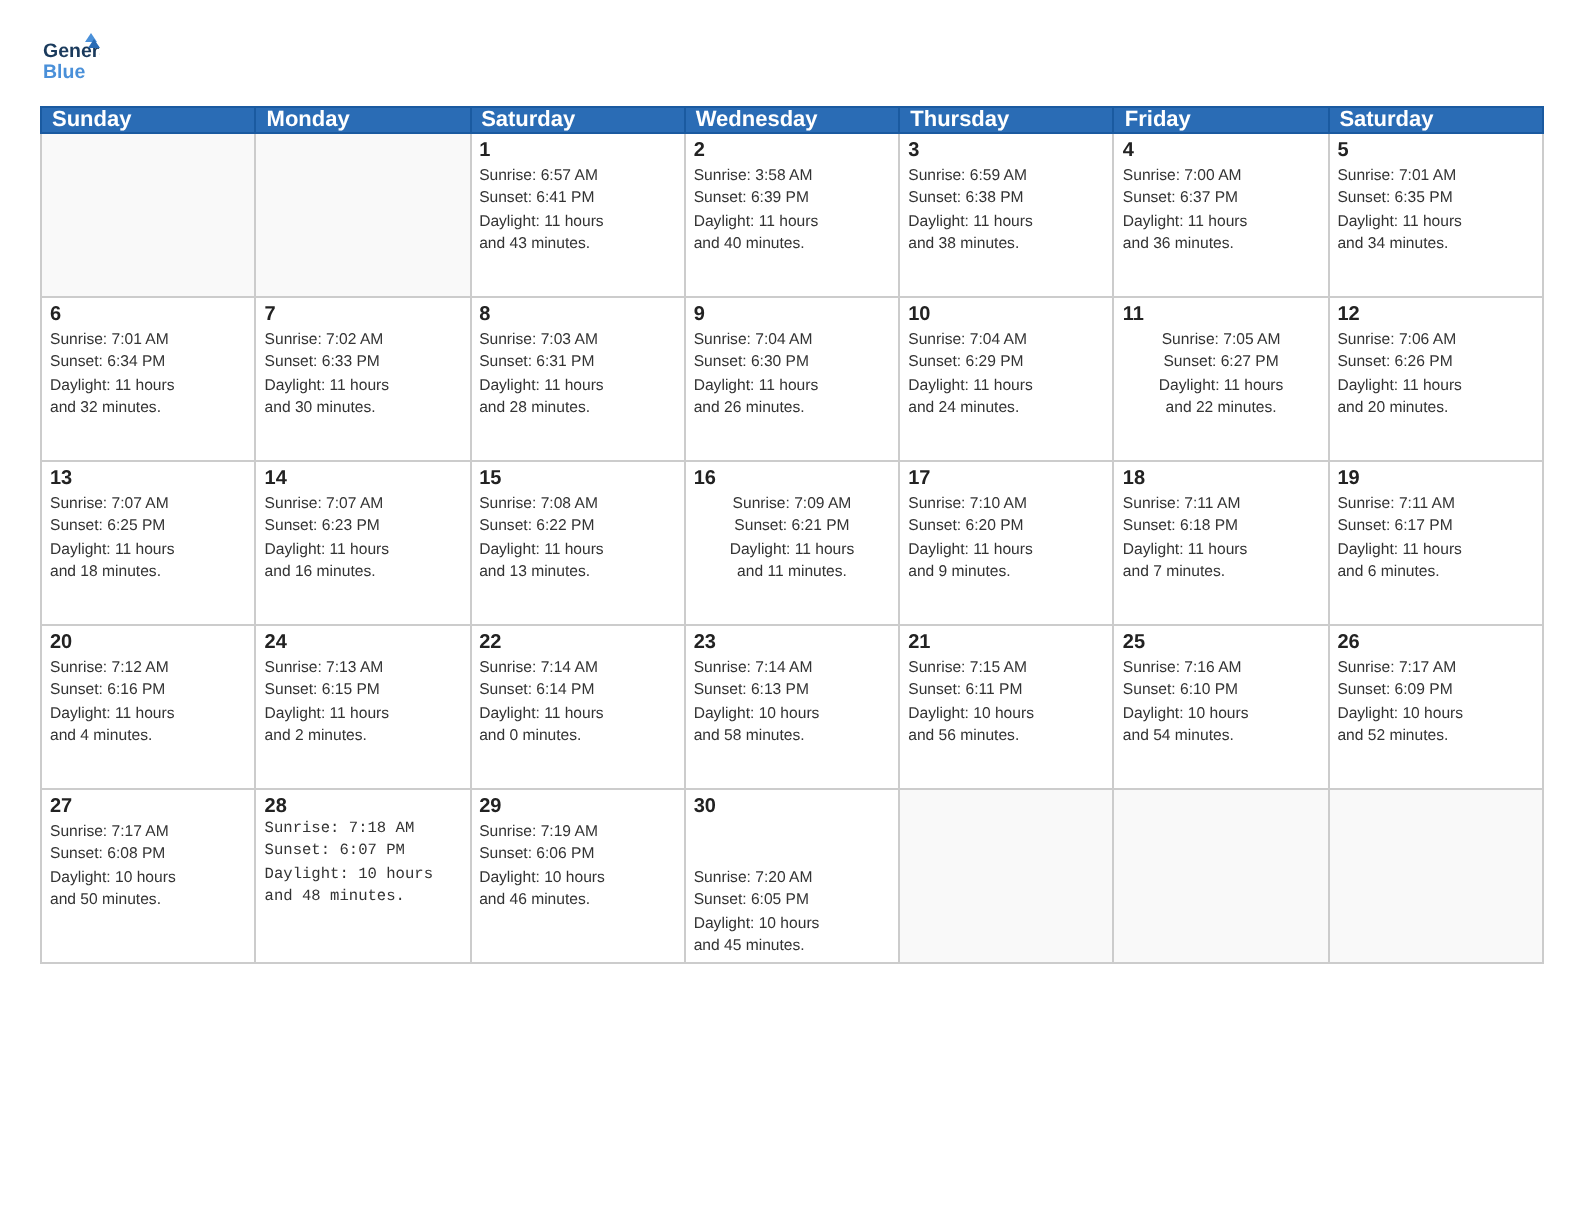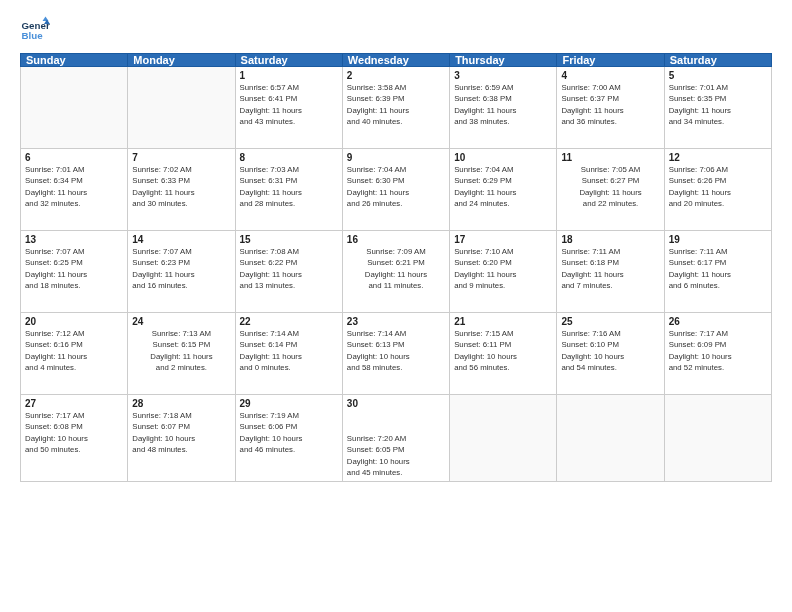--- a/index.html
+++ b/index.html
@@ -263,21 +263,21 @@
         <tr>
           <td>
             <span class="day-number">20</span>
             <div class="day-info" style="white-space: pre-line;">Sunrise: 7:12 AM
 Sunset: 6:16 PM
 Daylight: 11 hours
 and 4 minutes.</div>
           </td>
           <td>
             <span class="day-number">24</span>
-            <div class="day-info" style="white-space: pre-line; text-align: center;">Sunrise: 7:13 AM
+            <div class="day-info" style="white-space: pre-line;">Sunrise: 7:13 AM
 Sunset: 6:15 PM
 Daylight: 11 hours
 and 2 minutes.</div>
           </td>
           <td>
             <span class="day-number">22</span>
             <div class="day-info" style="white-space: pre-line;">Sunrise: 7:14 AM
 Sunset: 6:14 PM
 Daylight: 11 hours
 and 0 minutes.</div>
@@ -314,21 +314,21 @@
         <tr>
           <td>
             <span class="day-number">27</span>
             <div class="day-info" style="white-space: pre-line;">Sunrise: 7:17 AM
 Sunset: 6:08 PM
 Daylight: 10 hours
 and 50 minutes.</div>
           </td>
           <td>
             <span class="day-number">28</span>
-            <div class="day-info" style="white-space: pre-line;">Sunrise: 7:18 AM
+            <div class="day-info" style="white-space: pre-line; font-family: Liberation Mono, monospace;">Sunrise: 7:18 AM
 Sunset: 6:07 PM
 Daylight: 10 hours
 and 48 minutes.</div>
           </td>
           <td>
             <span class="day-number">29</span>
             <div class="day-info" style="white-space: pre-line;">Sunrise: 7:19 AM
 Sunset: 6:06 PM
 Daylight: 10 hours
 and 46 minutes.</div>

